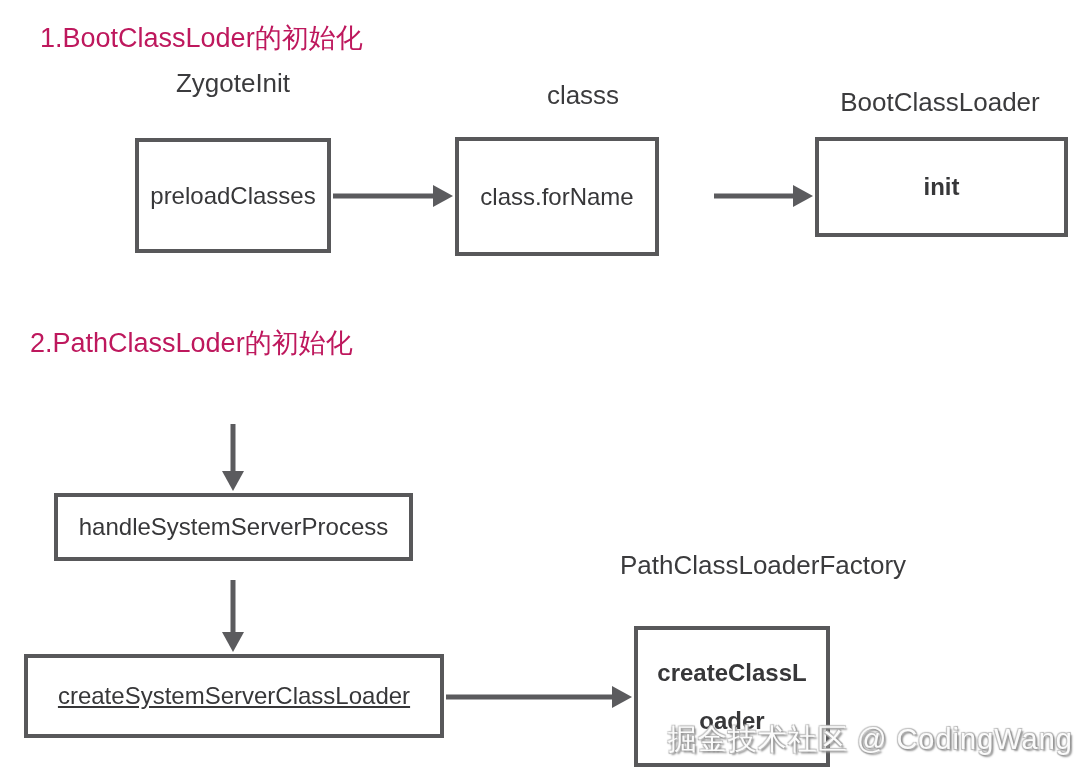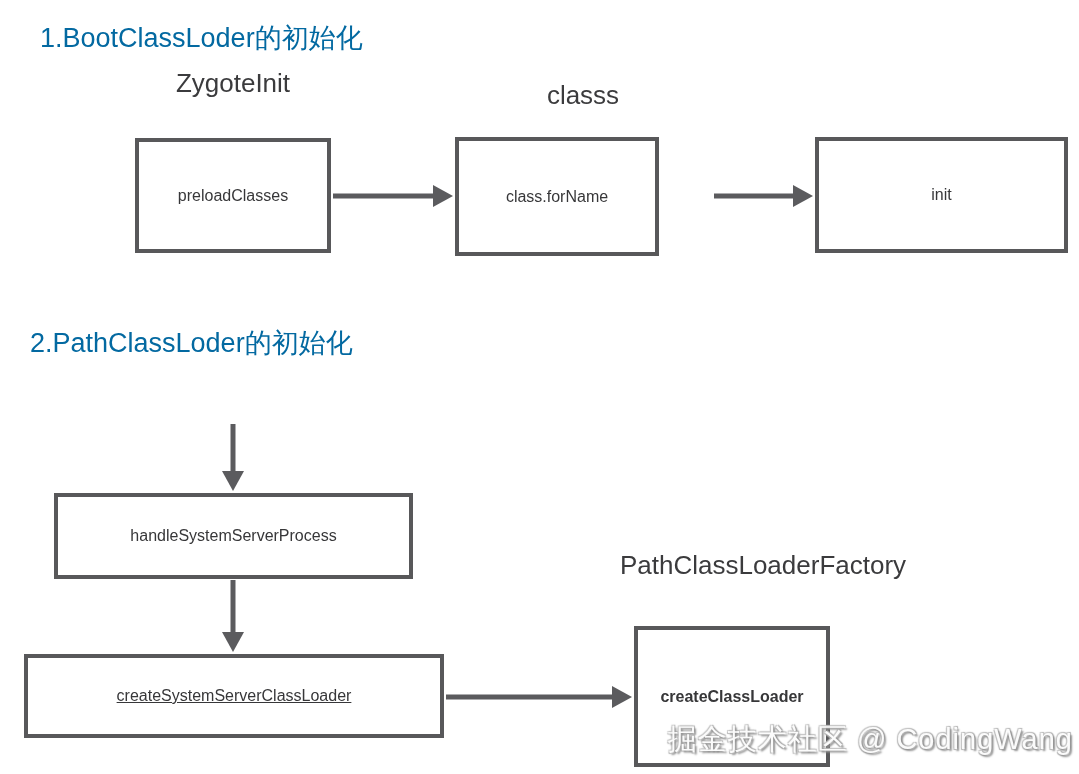--- a/index.html
+++ b/index.html
@@ -18,41 +18,41 @@
   .arrows {
     position: absolute;
     left: 0; top: 0;
     width: 1079px; height: 774px;
     pointer-events: none;
   }
 
   .section-title {
     position: absolute;
     font-size: 27px;
-    color: #0369a1;
+    color: #be185d;
     white-space: nowrap;
   }
 
   .col-label {
     position: absolute;
     font-size: 26px;
     color: #3b3b3d;
     white-space: nowrap;
     transform: translateX(-50%);
   }
 
   .node {
     position: absolute;
     border: 4px solid #58585a;
     background: #ffffff;
     display: flex;
     align-items: center;
     justify-content: center;
     text-align: center;
-    font-size: 16px;
+    font-size: 24px;
     color: #373739;
   }
 
   .node-wrap {
     word-break: break-all;
     line-height: 2.0;
     padding: 0 14px;
   }
 
   .watermark {
@@ -100,35 +100,36 @@
     <g>
       <line x1="446" y1="697" x2="612" y2="697" stroke="#5b5b5e" stroke-width="5"></line>
       <polygon points="612,686 612,708 632,697" fill="#5b5b5e"></polygon>
     </g>
   </svg>
 
   <div class="section-title" style="left:40px; top:20px;">1.BootClassLoder的初始化</div>
 
   <div class="col-label" style="left:233px; top:68px;">ZygoteInit</div>
   <div class="col-label" style="left:583px; top:80px;">classs</div>
+  <div class="col-label" style="left:940px; top:87px;">BootClassLoader</div>
 
   <div class="node" style="left:135px; top:138px; width:196px; height:115px;">
     <span>preloadClasses</span>
   </div>
   <div class="node" style="left:455px; top:137px; width:204px; height:119px;">
     <span>class.forName</span>
   </div>
-  <div class="node" style="left:815px; top:137px; width:253px; height:116px;">
+  <div class="node" style="left:815px; top:137px; width:253px; height:100px;font-weight:bold;">
     <span>init</span>
   </div>
 
   <div class="section-title" style="left:30px; top:289px;margin-top:36px;">2.PathClassLoder的初始化</div>
 
 
-  <div class="node" style="left:54px; top:493px; width:359px; height:86px;">
+  <div class="node" style="left:54px; top:493px; width:359px; height:68px;">
     <span>handleSystemServerProcess</span>
   </div>
 
   <div class="col-label" style="left:763px; top:550px;">PathClassLoaderFactory</div>
 
   <div class="node" style="left:24px; top:654px; width:420px; height:84px;text-decoration:underline;">
     <span>createSystemServerClassLoader</span>
   </div>
 
   <div class="node" style="left:634px; top:626px; width:196px; height:141px;font-weight:bold;">

